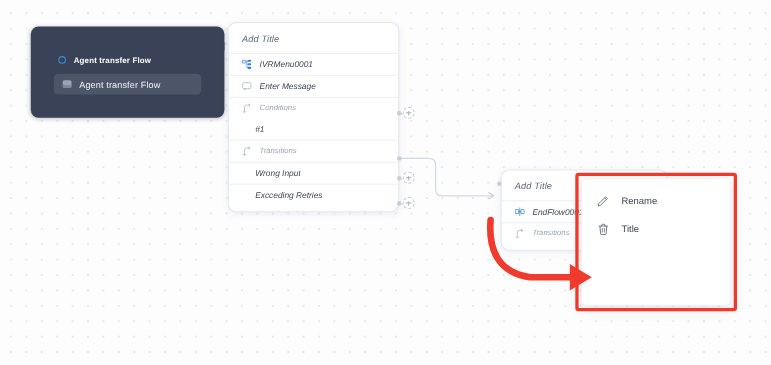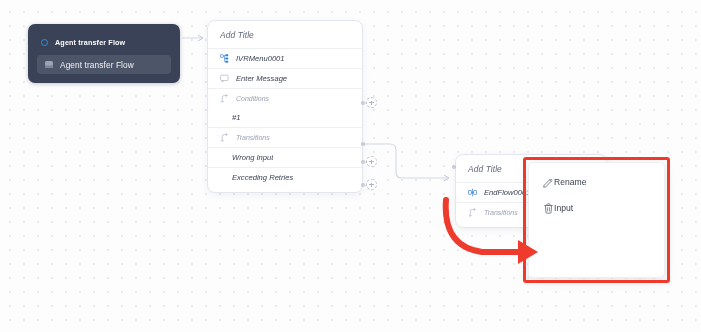--- a/index.html
+++ b/index.html
@@ -18,21 +18,21 @@
   }
 
   
   #edges{position:absolute;left:0;top:0;width:701px;height:332px;pointer-events:none;}
 
   
   .flow-node{
     position:absolute;left:28px;top:24px;width:144px;
     background:#3a4257;border-radius:7px;
     box-shadow:0 1px 4px rgba(40,45,60,.28);
-    padding:4px;overflow:hidden;
+    padding:16px;overflow:hidden;
   }
   .flow-node .fn-row{
     display:flex;align-items:center;gap:7px;
     height:18px;padding:0 9px;
   }
   .flow-node .fn-head{margin-top:5px;}
   .flow-node .fn-head .fn-label{
     color:#ffffff;font-size:7.2px;font-weight:bold;letter-spacing:.15px;
   }
   .flow-node .fn-sub{
@@ -101,21 +101,21 @@
     position:absolute;left:523px;top:157px;width:147px;height:126px;
     border:3px solid #f0392b;border-radius:3px;box-sizing:border-box;
   }
   .ctx-menu{
     position:absolute;left:528px;top:162px;width:137px;height:116px;
     background:#ffffff;border:1px solid #edeff3;border-radius:5px;
     box-shadow:0 3px 12px rgba(60,70,95,.13);
     padding:6px 0;box-sizing:border-box;
   }
   .ctx-item{
-    display:flex;align-items:center;gap:0;
+    display:flex;align-items:center;gap:11px;
     height:26px;padding:0 14px;
     font-size:8.6px;color:#3d4352;cursor:default;position:relative;
   }
   .ctx-ico{width:11px;height:11px;flex:0 0 auto;display:block;}
   .ctx-dot{
     position:absolute;right:12px;top:50%;transform:translateY(-50%);
     width:3px;height:3px;border-radius:50%;background:#dfe2e9;
   }
   .red-arrow{position:absolute;left:438px;top:196px;width:110px;height:78px;}
 </style>
@@ -244,21 +244,21 @@
 
 
 
     <div class="ctx-item">
       <svg class="ctx-ico" viewBox="0 0 14 14">
         <path d="M1.8,3.2 H12.2" stroke="#5b6274" stroke-width="1"></path>
         <path d="M5.2,3.2 V1.8 Q5.2,1.1 6,1.1 H8 Q8.8,1.1 8.8,1.8 V3.2" fill="none" stroke="#5b6274" stroke-width="1"></path>
         <path d="M3.1,3.2 L3.8,12.2 Q3.9,12.9 4.6,12.9 H9.4 Q10.1,12.9 10.2,12.2 L10.9,3.2" fill="none" stroke="#5b6274" stroke-width="1"></path>
         <path d="M5.8,5.4 V10.6 M8.2,5.4 V10.6" stroke="#5b6274" stroke-width="0.85"></path>
       </svg>
-      <span>Input</span>
+      <span>Title</span>
     </div>
   </div>
 
   <div class="menu-highlight"></div>
 
   <svg class="red-arrow" viewBox="0 0 110 78">
     <path d="M8,4 C6,30 14,52 44,56 L88,56" stroke="#ef3b2d" stroke-width="6" fill="none" stroke-linecap="round"></path>
     <path d="M80,44 L100,56 L80,68 Z" fill="#ef3b2d"></path>
   </svg>
 

